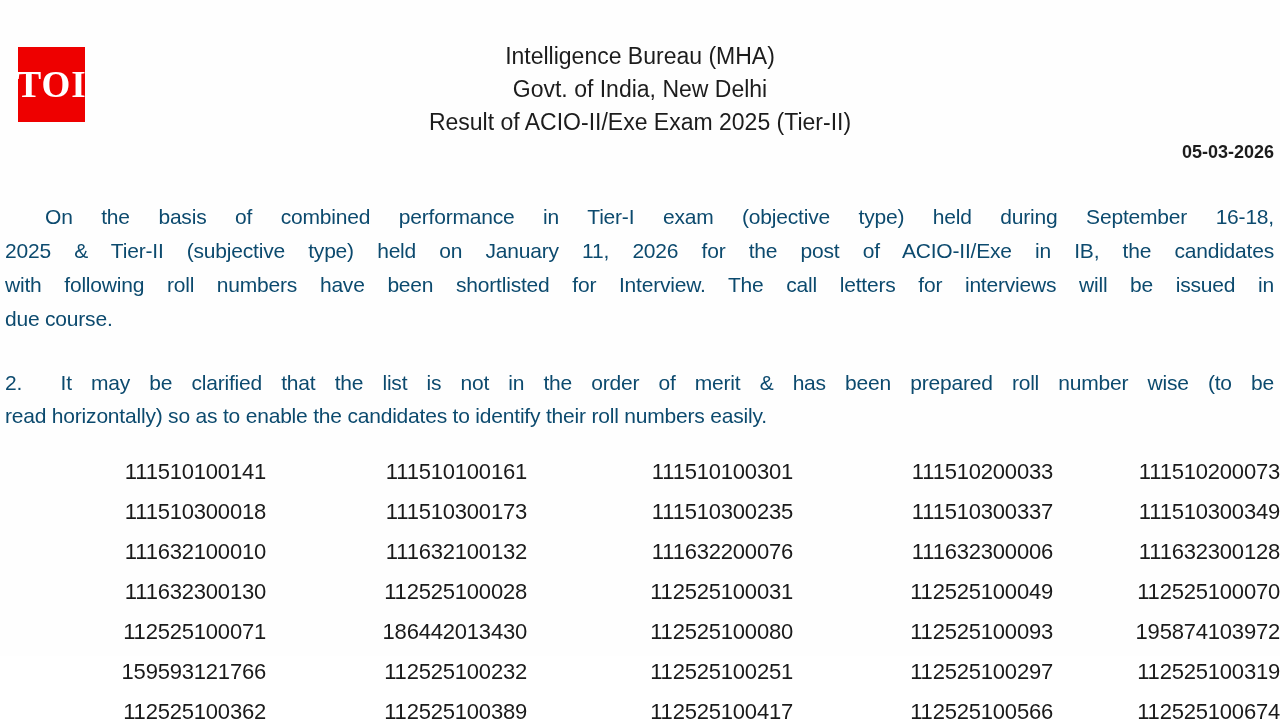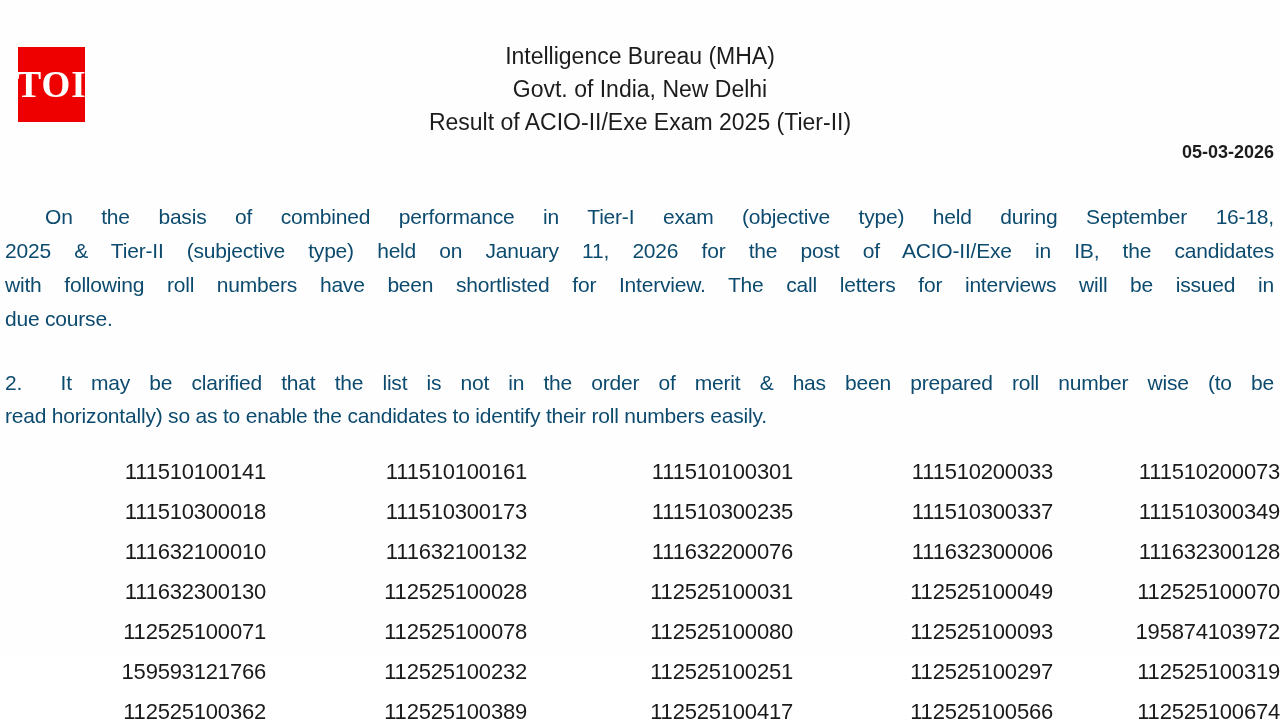--- a/index.html
+++ b/index.html
@@ -98,21 +98,21 @@
       <div class="rollcell">111632100132</div>
       <div class="rollcell">111632200076</div>
       <div class="rollcell">111632300006</div>
       <div class="rollcell">111632300128</div>
       <div class="rollcell">111632300130</div>
       <div class="rollcell">112525100028</div>
       <div class="rollcell">112525100031</div>
       <div class="rollcell">112525100049</div>
       <div class="rollcell">112525100070</div>
       <div class="rollcell">112525100071</div>
-      <div class="rollcell">112525100078</div>
+      <div class="rollcell">186442013430</div>
       <div class="rollcell">112525100080</div>
       <div class="rollcell">112525100093</div>
       <div class="rollcell">195874103972</div>
       <div class="rollcell">159593121766</div>
       <div class="rollcell">112525100232</div>
       <div class="rollcell">112525100251</div>
       <div class="rollcell">112525100297</div>
       <div class="rollcell">112525100319</div>
       <div class="rollcell">112525100362</div>
       <div class="rollcell">112525100389</div>

